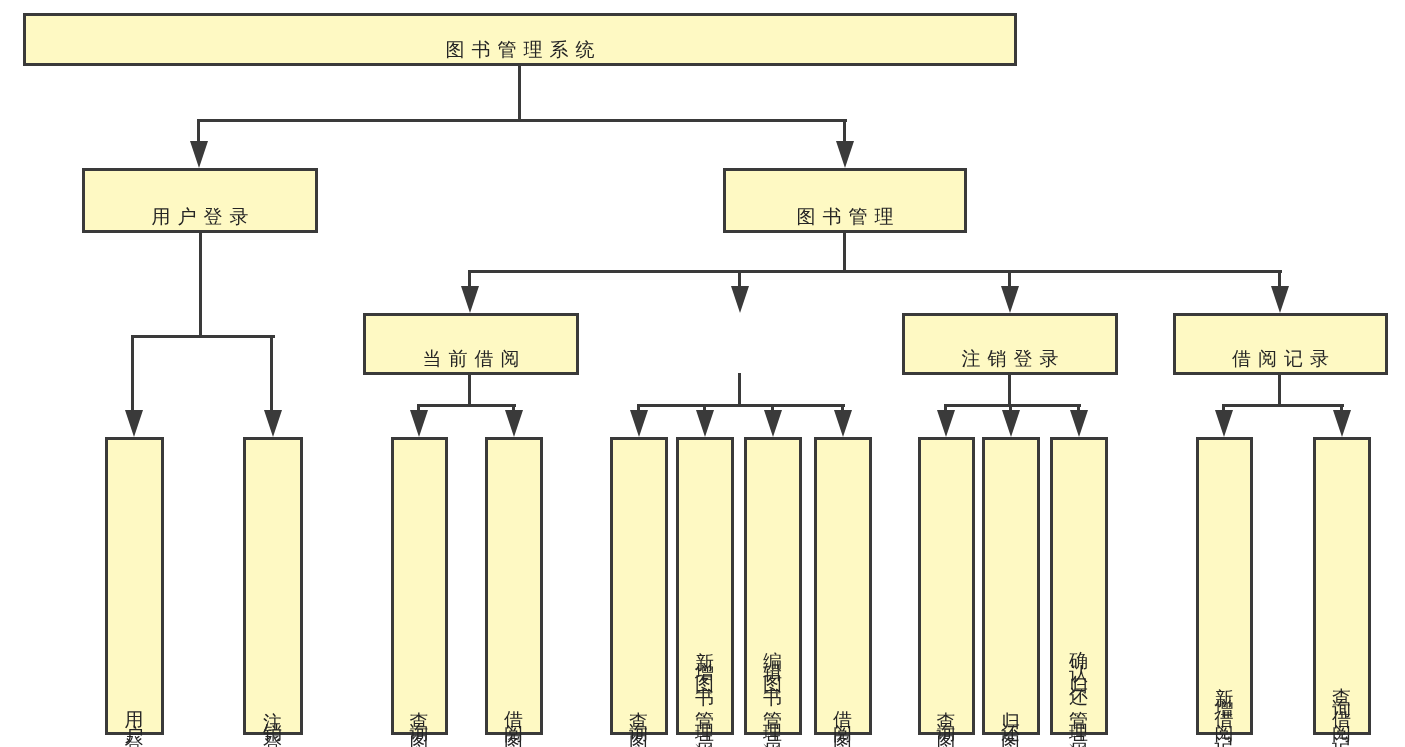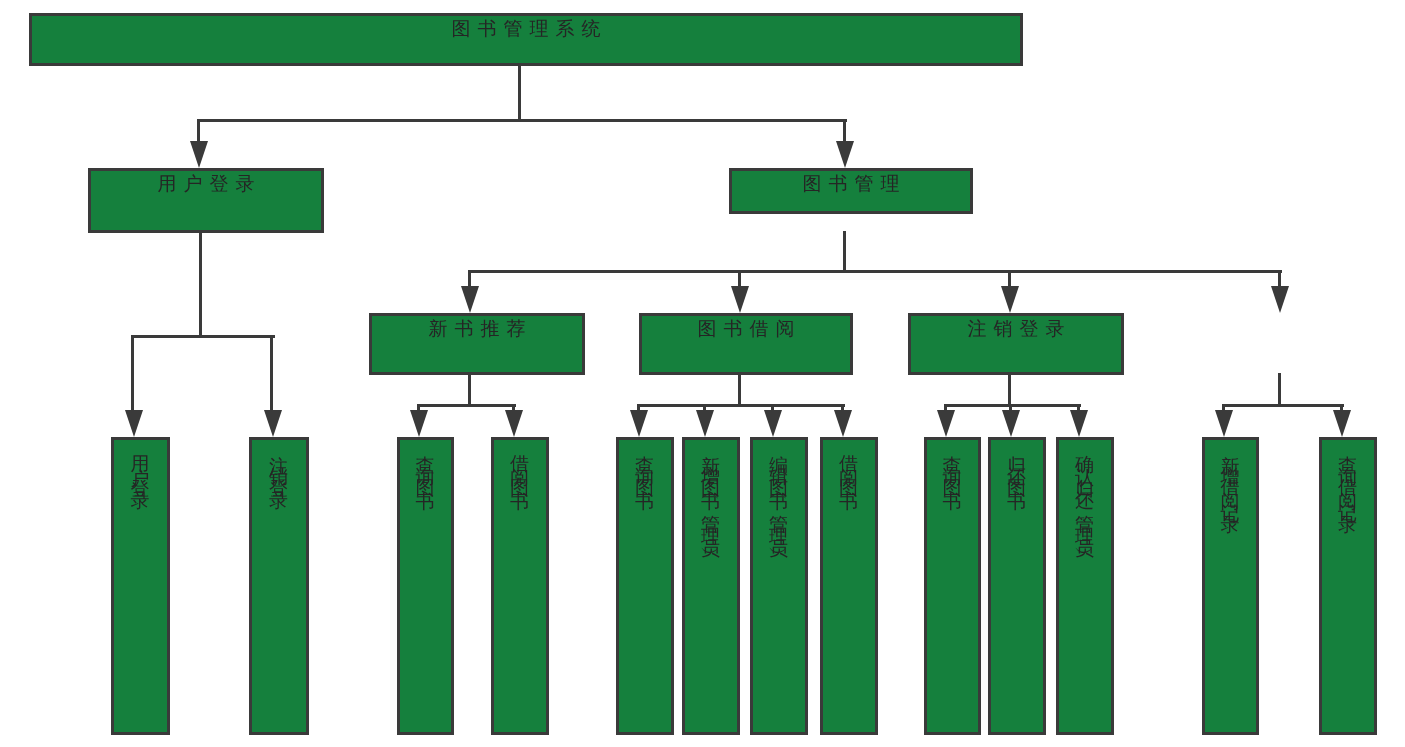--- a/index.html
+++ b/index.html
@@ -2,23 +2,23 @@
 <html><head>
 <meta charset="utf-8">
 <style>
   html,body{margin:0;padding:0;background:#ffffff;}
   .stage{
     position:relative;width:1405px;height:747px;background:#ffffff;
     font-family:"Liberation Sans",sans-serif;overflow:hidden;
   }
   
   .box{
-    position:absolute;box-sizing:border-box;background:#15803d;
+    position:absolute;box-sizing:border-box;background:#fef9c3;
     border:3px solid #3a3a3a;color:#252525;
-    display:flex;align-items:flex-start;justify-content:center;margin-left:6px;
+    display:flex;align-items:flex-end;justify-content:center;
   }
   .hbox span{
     font-size:19px;letter-spacing:7px;margin-right:-7px;white-space:nowrap;
   }
   .vbox span{
     writing-mode:vertical-rl;text-orientation:mixed;
     font-size:19px;line-height:1;letter-spacing:12px;margin-bottom:-12px;
     white-space:nowrap;
   }
   
@@ -100,32 +100,32 @@
   <div class="arrow" style="left:1215px;top:410px"></div>
   <div class="arrow" style="left:1333px;top:410px"></div>
 
   <div class="box hbox" style="left:23px;top:13px;width:994px;height:53px">
     <span>图书管理系统</span>
   </div>
 
   <div class="box hbox" style="left:82px;top:168px;width:236px;height:65px">
     <span>用户登录</span>
   </div>
-  <div class="box hbox" style="left:723px;top:168px;width:244px;height:46px">
+  <div class="box hbox" style="left:723px;top:168px;width:244px;height:65px">
     <span>图书管理</span>
   </div>
 
   <div class="box hbox" style="left:363px;top:313px;width:216px;height:62px">
-    <span>新书推荐</span>
-  </div>
-  <div class="box hbox" style="left:633px;top:313px;width:214px;height:62px">
-    <span>图书借阅</span>
+    <span>当前借阅</span>
   </div>
   <div class="box hbox" style="left:902px;top:313px;width:216px;height:62px">
     <span>注销登录</span>
+  </div>
+  <div class="box hbox" style="left:1173px;top:313px;width:215px;height:62px">
+    <span>借阅记录</span>
   </div>
 
   <div class="box vbox" style="left:105px;top:437px;width:59px;height:298px">
     <span>用户登录</span>
   </div>
   <div class="box vbox" style="left:243px;top:437px;width:60px;height:298px">
     <span>注销登录</span>
   </div>
 
   <div class="box vbox" style="left:391px;top:437px;width:57px;height:298px">

